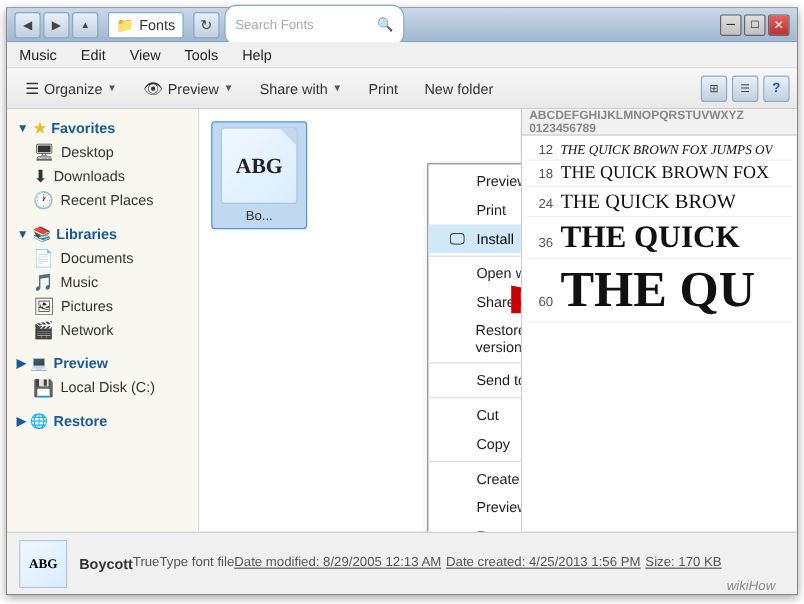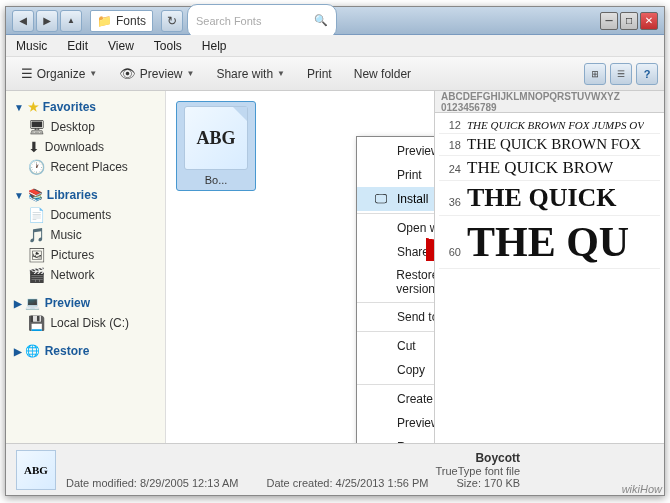--- a/index.html
+++ b/index.html
@@ -377,42 +377,42 @@
       align-items: center;
       justify-content: center;
       font-size: 14px;
       font-weight: bold;
       font-family: serif;
       flex-shrink: 0;
     }
 
     .status-info {
       display: flex;
-      flex-direction: column;
+      flex-direction: row;
       font-size: 11px;
       color: #333;
-      text-align: right;
     }
 
     .status-name {
       font-weight: bold;
       font-size: 12px;
     }
 
     .status-meta {
       display: flex;
-      gap: 28px;
+      gap: 4px;
       color: #555;
+      text-decoration: underline;
     }
 
     
     .watermark {
       position: absolute;
       bottom: 8px;
-      right: 8px;
+      right: 24px;
       font-size: 11px;
       color: #888;
       font-style: italic;
     }
 
     .toolbar-icon {
       font-size: 13px;
     }
 
     .top-preview-bar {

